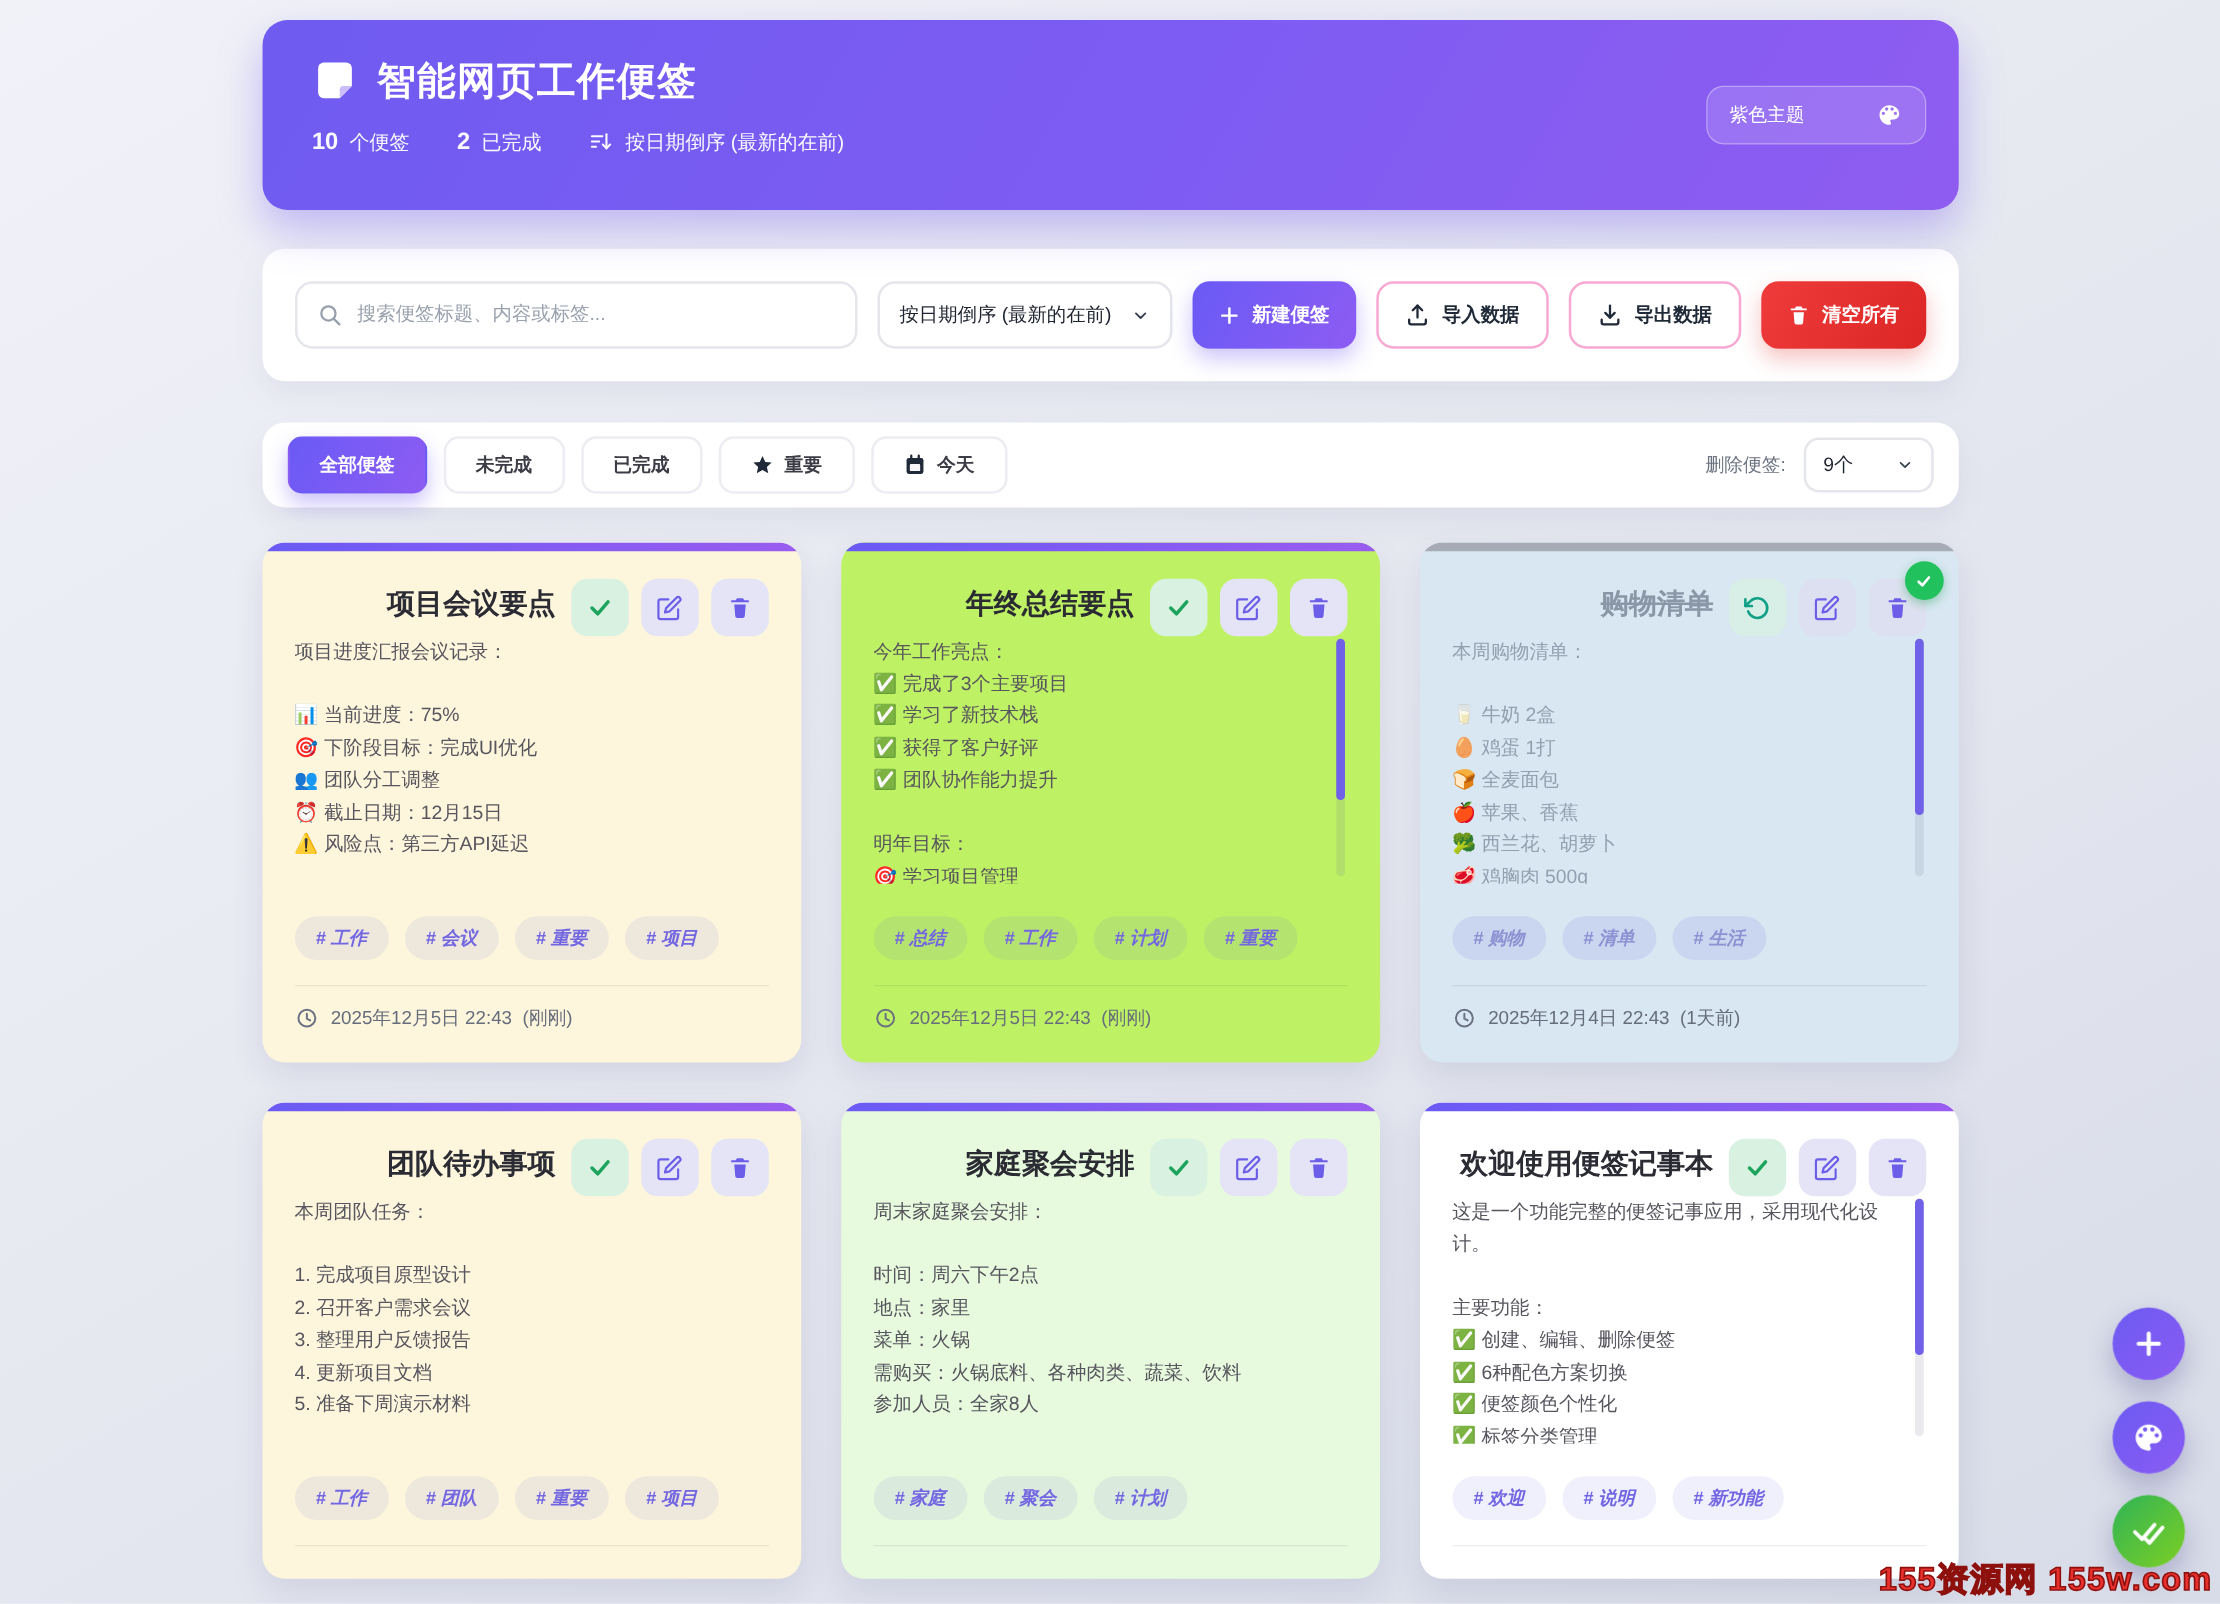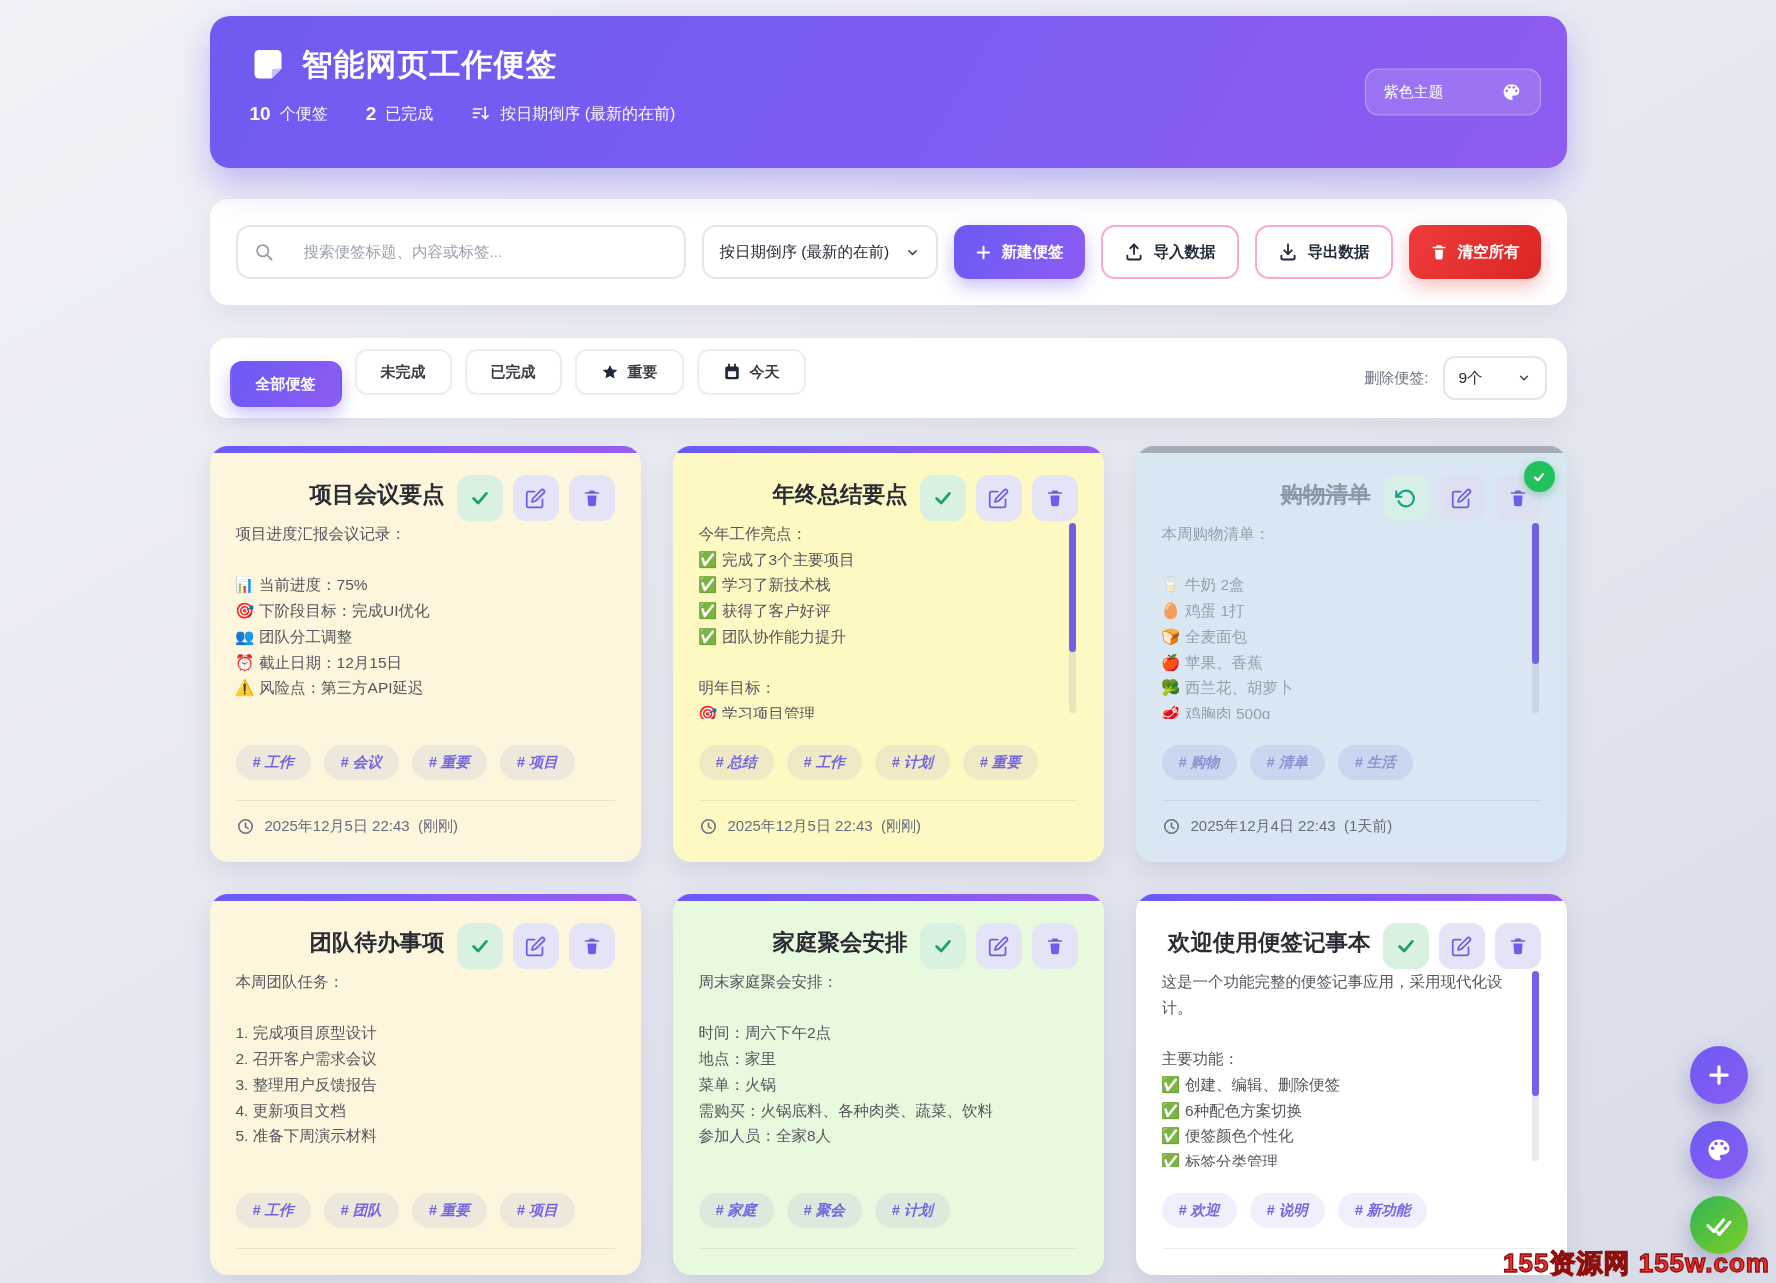--- a/index.html
+++ b/index.html
@@ -24,49 +24,49 @@
   .theme-btn { position:absolute; right:26px; top:50%; transform:translateY(-50%);
     width:176px; height:47px; border-radius:14px; background:rgba(255,255,255,0.14);
     border:1.5px solid rgba(255,255,255,0.35); color:#fff; font-size:15px;
     display:flex; align-items:center; justify-content:space-between; padding:0 18px;
     cursor:pointer; font-family:inherit; }
 
   
   .toolbar { margin-top:31px; background:#fff; border-radius:18px; padding:26px;
     display:flex; align-items:center; gap:16px; box-shadow:0 10px 26px rgba(40,40,100,0.07); }
   .search-box { flex:1; height:54px; border:2px solid #e4e6ec; border-radius:14px;
-    display:flex; align-items:center; gap:28px; padding:0 16px; background:#fff; }
+    display:flex; align-items:center; gap:10px; padding:0 16px; background:#fff; }
   .search-box input { border:none; outline:none; flex:1; font-size:15.5px; font-family:inherit; color:#333; background:transparent; }
   .search-box input::placeholder { color:#9aa1ae; }
   .select { height:54px; border:2px solid #e4e6ec; border-radius:14px; background:#fff;
     display:flex; align-items:center; justify-content:space-between; gap:12px;
     padding:0 16px; font-size:15.5px; color:#1f2430; cursor:pointer; }
   .select.sort { width:236px; flex:none; }
   .btn { height:54px; border:none; border-radius:14px; display:flex; align-items:center;
     gap:10px; padding:0 21px; font-size:15.5px; font-weight:700; cursor:pointer; font-family:inherit; white-space:nowrap; }
   .btn-primary { background:linear-gradient(120deg,#6a5af5,#8d5cf3); color:#fff; box-shadow:0 8px 18px rgba(110,85,240,0.35); }
   .btn-ghost { background:#fff; border:2px solid #f9a8d4; color:#1f2937; font-weight:600; }
   .btn-danger { background:linear-gradient(120deg,#ef3b3b,#dc2626); color:#fff; box-shadow:0 8px 18px rgba(230,50,50,0.3); }
 
   
   .filterbar { margin-top:33px; background:#fff; border-radius:18px; padding:11px 20px;
     display:flex; align-items:center; justify-content:space-between; box-shadow:0 10px 26px rgba(40,40,100,0.07); }
   .tabs { display:flex; gap:13px; }
   .tab { height:46px; padding:0 24px; border-radius:12px; border:2px solid #ececf2; background:#fff;
     font-size:15px; font-weight:600; color:#3c3c46; display:flex; align-items:center; gap:9px; cursor:pointer; font-family:inherit; }
-  .tab.active { background:linear-gradient(120deg,#6a5af5,#8d5cf3); color:#fff; border-color:transparent; box-shadow:0 8px 16px rgba(110,85,240,0.35);margin-top:12px; }
+  .tab.active { background:linear-gradient(120deg,#6a5af5,#8d5cf3); color:#fff; border-color:transparent; box-shadow:0 8px 16px rgba(110,85,240,0.35); }
   .perpage { display:flex; align-items:center; gap:14px; color:#6b7280; font-size:15px; }
   .select.small { height:44px; width:104px; border-radius:12px; padding:0 14px; }
 
   
   .grid { margin-top:28px; display:grid; grid-template-columns:repeat(3,1fr); gap:32px; }
   .card { position:relative; border-radius:18px; overflow:hidden; box-shadow:0 10px 26px rgba(40,40,100,0.10); }
   .bar { height:7px; background:linear-gradient(90deg,#6a5af5,#9a5cf0); }
   .done .bar { background:#a6abb6; }
-  .c-yellow{background:#fdf6dc;} .c-pink{background:#fef9c3;} .c-blue{background:#d8e7f1;}
+  .c-yellow{background:#fdf6dc;} .c-pink{background:#bef264;} .c-blue{background:#d8e7f1;}
   .c-green{background:#e7fadd;} .c-white{background:#ffffff;}
   .cbody { padding:22px 26px 26px; }
   .chead { display:flex; align-items:flex-start; justify-content:flex-end; gap:12px; }
   .ctitle { margin:4px 0 0; font-size:22.5px; font-weight:800; color:#2b2b33; }
   .done .ctitle { color:#8a97a6; text-decoration:line-through; }
   .acts { display:flex; gap:10px; flex:none; }
   .act { width:46px; height:46px; border-radius:13px; border:none; display:flex; align-items:center; justify-content:center; cursor:pointer; }
   .a-check { background:#d9f1e1; }
   .a-edit,.a-del { background:#e4e4f6; }
   .a-restore { background:#d7efe6; }

